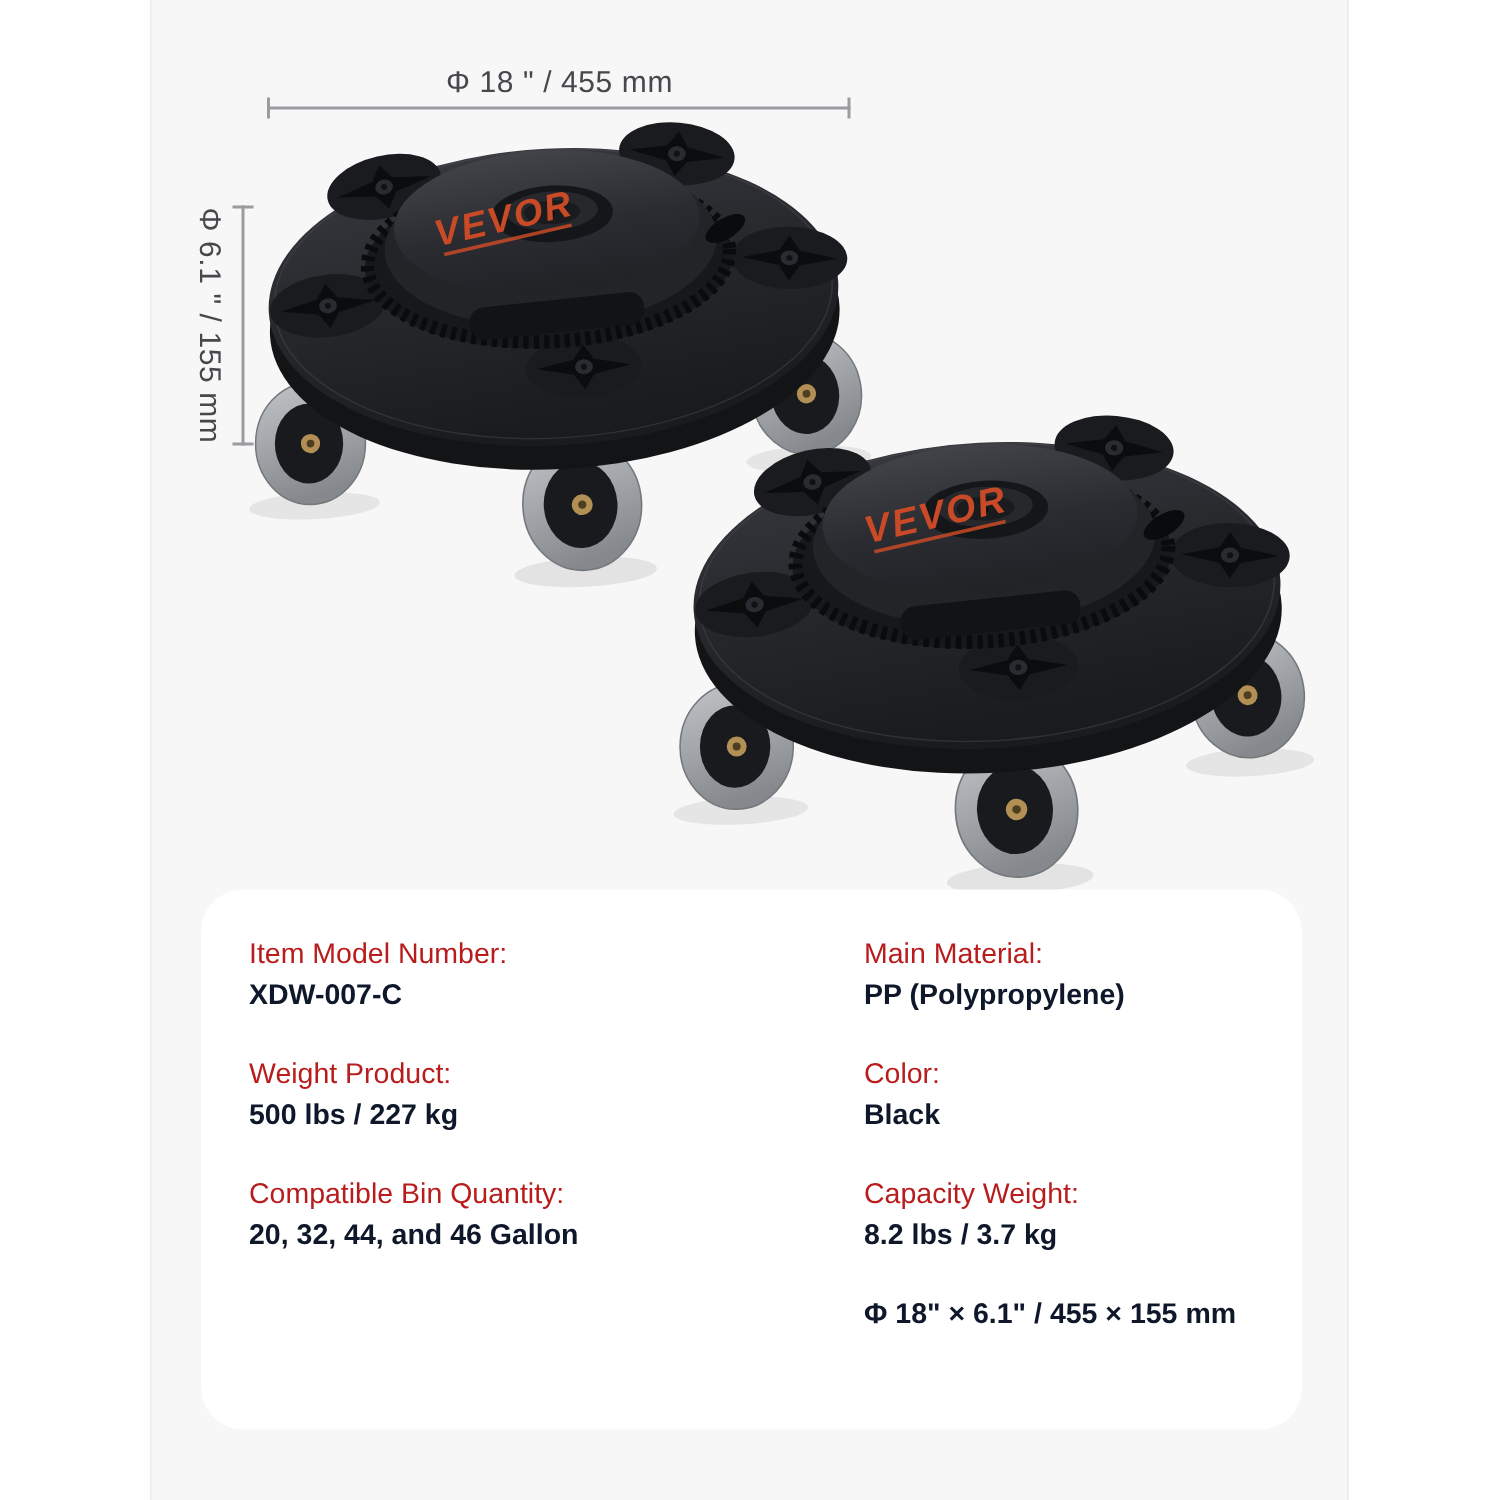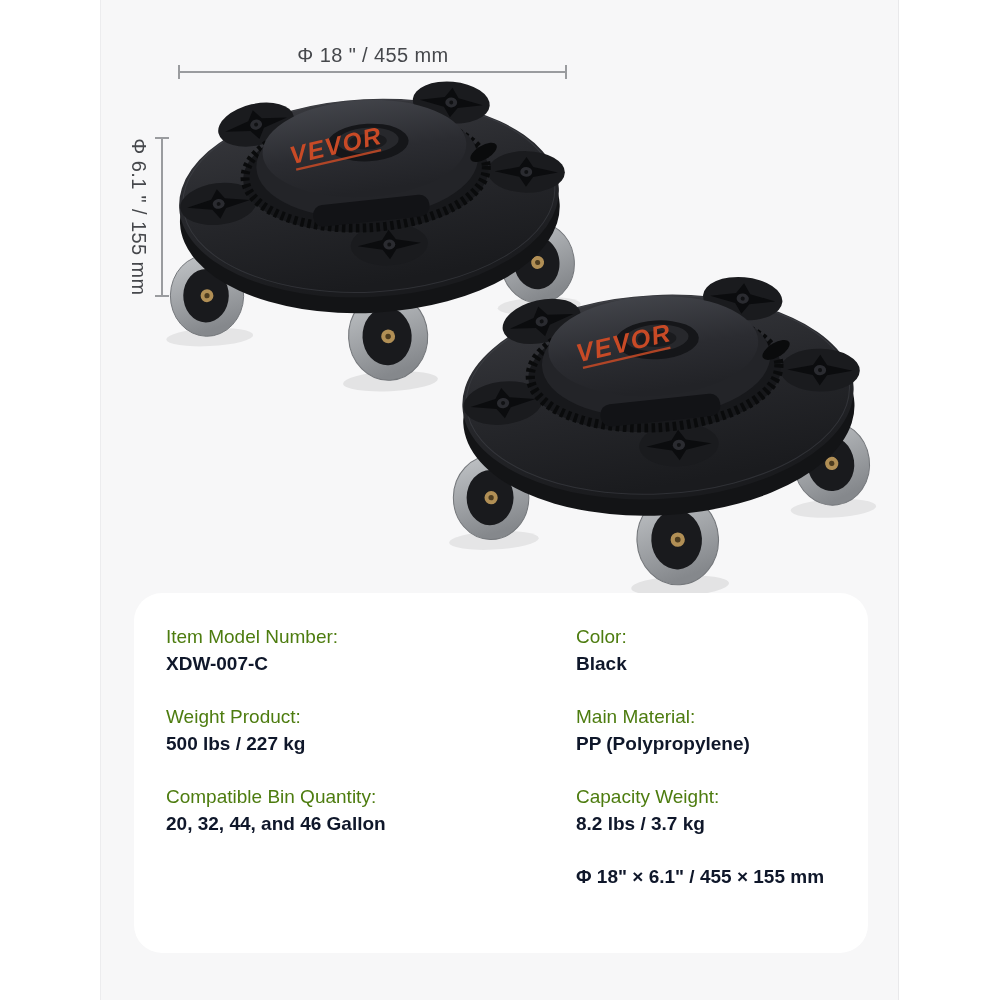--- a/index.html
+++ b/index.html
@@ -54,21 +54,21 @@
   
   .spec-card {
     position: absolute; left: 33px; top: 593px; width: 734px; height: 360px;
     background: #ffffff; border-radius: 28px;
     padding: 30px 30px 0 32px;
     display: grid; grid-template-columns: 410px 1fr;
     column-gap: 0;
   }
   .spec-col { display: flex; flex-direction: column; }
   .spec-item { margin-bottom: 26px; }
-  .spec-label { font-size: 19px; line-height: 27px; color: #4d7c0f; }
+  .spec-label { font-size: 19px; line-height: 27px; color: #b91c1c; }
   .spec-value { font-size: 19px; line-height: 27px; font-weight: 700; color: #0f172a; }
 </style>
 </head>
 <body>
 
 <div class="page">
   <div class="panel">
 
     <svg class="scene" width="799" height="600" viewBox="0 0 799 600">
       <defs>
@@ -163,26 +163,26 @@
           <div class="spec-label">Weight Product:</div>
           <div class="spec-value">500 lbs / 227 kg</div>
         </div>
         <div class="spec-item">
           <div class="spec-label">Compatible Bin Quantity:</div>
           <div class="spec-value">20, 32, 44, and 46 Gallon</div>
         </div>
       </div>
       <div class="spec-col">
         <div class="spec-item">
+          <div class="spec-label">Main Material:</div>
+          <div class="spec-value">PP (Polypropylene)</div>
+        </div>
+        <div class="spec-item">
           <div class="spec-label">Color:</div>
           <div class="spec-value">Black</div>
-        </div>
-        <div class="spec-item">
-          <div class="spec-label">Main Material:</div>
-          <div class="spec-value">PP (Polypropylene)</div>
         </div>
         <div class="spec-item">
           <div class="spec-label">Capacity Weight:</div>
           <div class="spec-value">8.2 lbs / 3.7 kg</div>
         </div>
         <div class="spec-item">
           <div class="spec-value">Φ 18" × 6.1" / 455 × 155 mm</div>
         </div>
       </div>
     </div>

